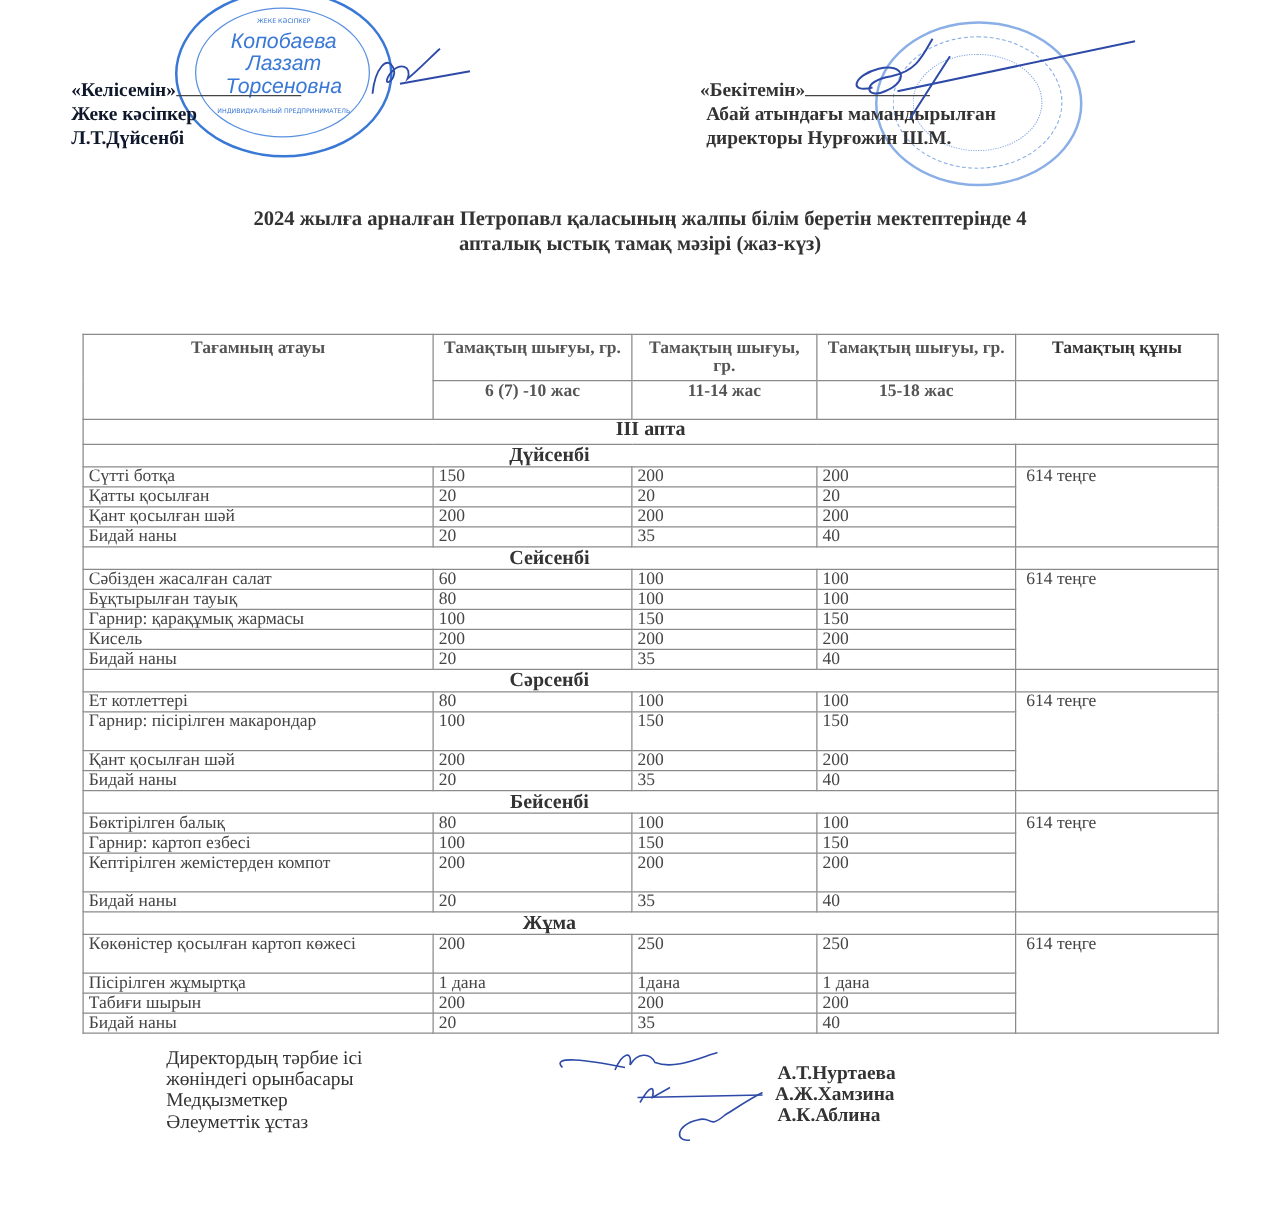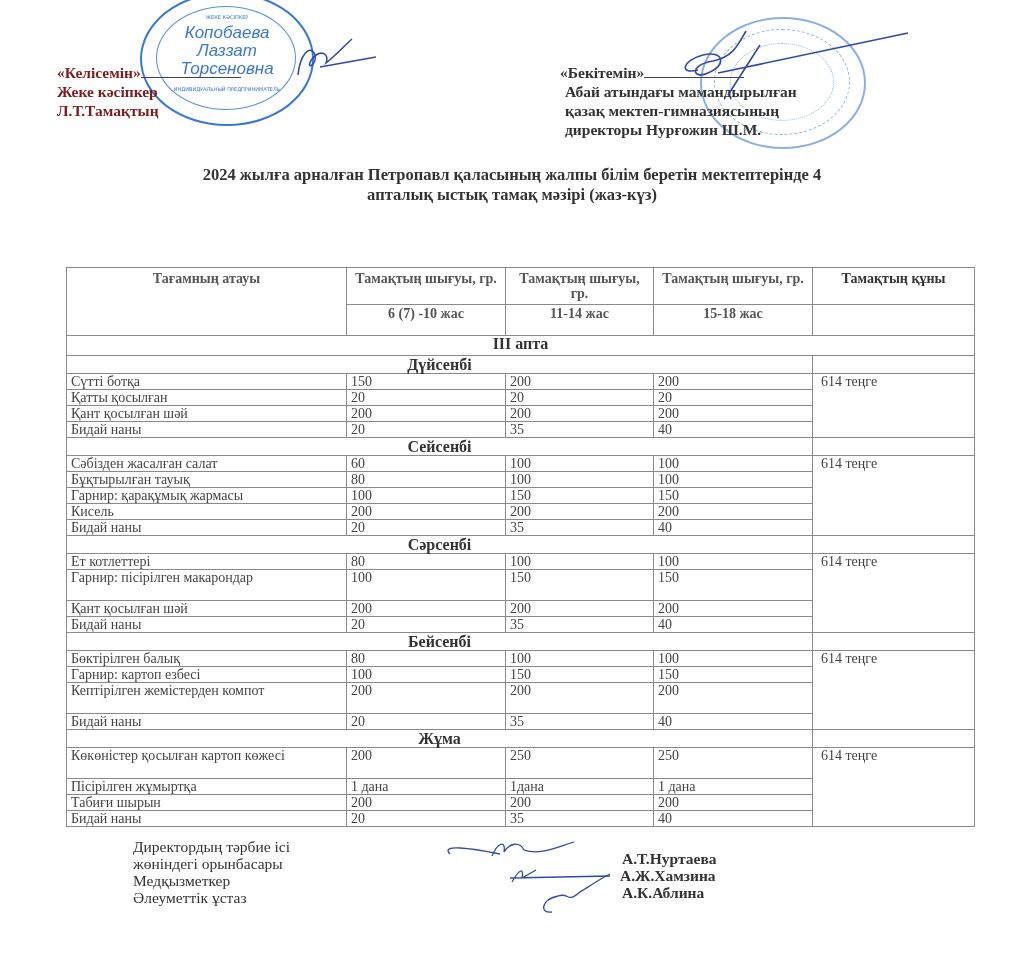--- a/index.html
+++ b/index.html
@@ -1,21 +1,21 @@
 <!DOCTYPE html>
 <html><head>
 <meta charset="utf-8">
 <style>
   html, body { margin:0; padding:0; background:#ffffff; }
   body { width:1024px; height:970px; position:relative; overflow:hidden;
          font-family:"Liberation Serif", "DejaVu Serif", serif; color:#2a2a2a; }
   .abs { position:absolute; }
 
   
-  .approve-left { left:57px; top:63px; font-size:15.5px; line-height:19px; font-weight:bold; color:#7f1d1d; }
+  .approve-left { left:57px; top:63px; font-size:15.5px; line-height:19px; font-weight:bold; color:#0f172a; }
   .approve-right { left:560px; top:63px; font-size:15.5px; line-height:19px; font-weight:bold; color:#333; }
   .approve-right .line2 { padding-left:5px; }
   .sigline { display:inline-block; border-bottom:1.5px solid #444; vertical-align:baseline; }
 
   .stamp { border-radius:50%; border:2px solid #3a78d6; color:#3a78d6; }
   .stamp-left { left:140px; top:-8px; width:170px; height:130px; }
   .stamp-left .inner { position:absolute; left:14px; top:12px; width:138px; height:102px; border:1.5px solid #5a90e0; border-radius:50%; }
   .stamp-left .name { position:absolute; width:100%; text-align:center; font-style:italic; font-size:17px; line-height:17px; color:#3a78d6; font-family:Liberation Sans, sans-serif; }
   .stamp-left .small { position:absolute; width:100%; text-align:center; font-size:5px; color:#3a78d6; font-family:"DejaVu Sans", sans-serif; }
   .stamp-right { left:700px; top:17px; width:162px; height:128px; border-color:#6e9be0; opacity:.8; }
@@ -61,30 +61,29 @@
 </div>
 
 <div class="abs stamp stamp-right">
   <div class="inner"></div>
   <div class="inner2"></div>
 </div>
 
 <div class="abs approve-left">
   <div><span>«Келісемін»</span><span class="sigline" style="width:100px;"></span></div>
   <div>Жеке кәсіпкер</div>
-  <div>Л.Т.Тамақтың</div>
+  <div>Л.Т.Дүйсенбі</div>
 </div>
 <svg class="signature" style="left:290px; top:35px;" width="90" height="45">
   <path d="M8 40 C 10 20, 20 8, 25 20 C 28 30, 14 36, 22 24 C 30 14, 40 18, 36 28 C 46 20, 55 10, 62 4 M30 32 L 86 22" stroke="#2e4aa8" stroke-width="1.5" fill="none"></path>
 </svg>
 
 <div class="abs approve-right">
   <div><span>«Бекітемін»</span><span class="sigline" style="width:100px;"></span></div>
   <div class="line2">Абай атындағы мамандырылған</div>
-  <div class="line2">қазақ мектеп-гимназиясының</div>
   <div class="line2">директоры Нурғожин Ш.М.</div>
 </div>
 <svg class="signature" style="left:668px; top:25px;" width="250" height="90">
   <path d="M30 45 C 10 50, 15 35, 35 30 C 55 25, 60 40, 40 48 C 25 55, 20 40, 45 36 C 65 32, 70 20, 78 6 M 60 70 L 92 20 M 50 48 L 240 8" stroke="#2e4aa8" stroke-width="1.6" fill="none"></path>
 </svg>
 
 <div class="abs title">
   <div>2024 жылға  арналған Петропавл қаласының жалпы білім беретін мектептерінде 4</div>
   <div>апталық ыстық тамақ мәзірі (жаз-күз)</div>
 </div>

